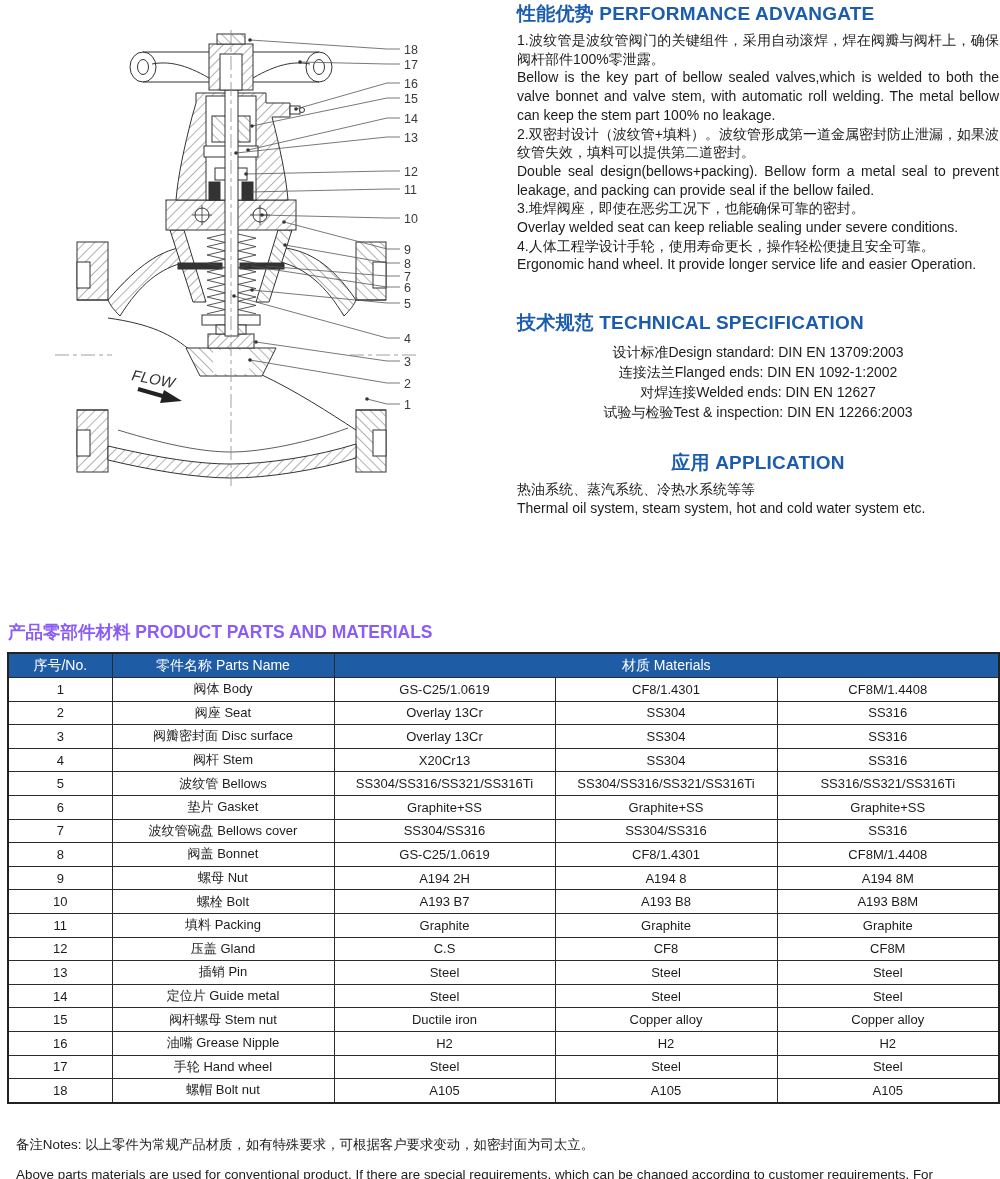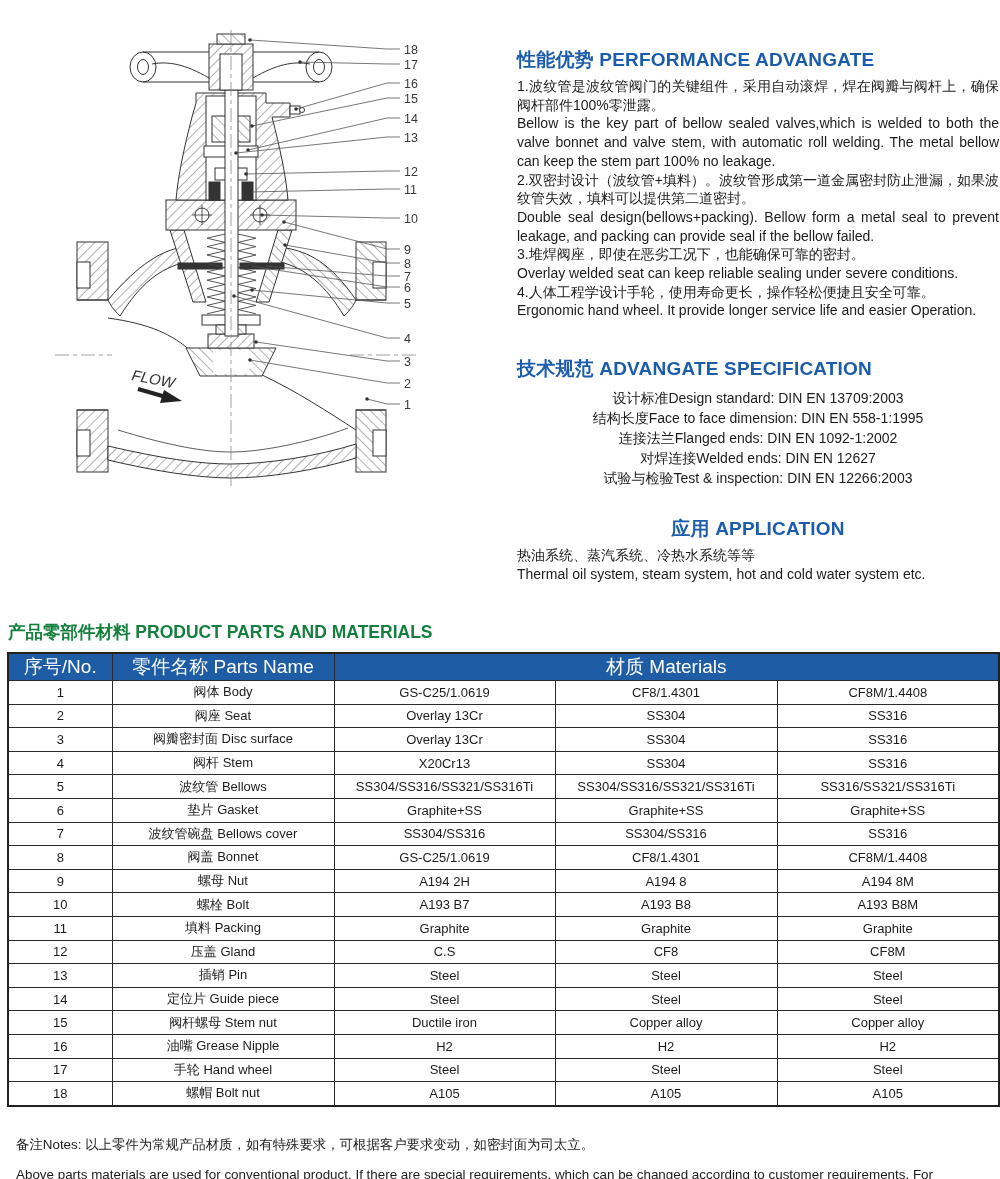--- a/index.html
+++ b/index.html
@@ -5,36 +5,36 @@
   html,body{margin:0;padding:0;}
   body{
     width:1000px;height:1179px;overflow:hidden;position:relative;
     background:#ffffff;
     font-family:"Liberation Sans", sans-serif;
     color:#1c1c1e;
   }
   #valve-svg{position:absolute;left:0;top:0;}
   .right-col{position:absolute;left:517px;top:2px;width:482px;}
   .right-col h2{font-size:19px;line-height:24px;color:#1b5cad;font-weight:700;margin:0;letter-spacing:.2px;}
-  #perf-heading{margin-bottom:5px;margin-top:46px;}
+  #perf-heading{margin-bottom:5px;}
   #spec-heading{margin-top:37px;margin-bottom:7px;}
   #app-heading{margin-top:29px;margin-bottom:5px;text-align:center;}
   .right-col p{margin:0;font-size:14px;line-height:18.7px;text-align:justify;}
   #spec-lines p{line-height:20px;text-align:center;}
-  #parts-heading{position:absolute;left:8px;top:620px;margin:0;font-size:17.5px;color:#15803d;font-weight:700;}
+  #parts-heading{position:absolute;left:8px;top:620px;margin:0;font-size:17.5px;color:#8b5cf6;font-weight:700;}
   #parts-table{
     position:absolute;left:7px;top:652px;width:991px;
     border-collapse:collapse;table-layout:fixed;border:2px solid #222;
   }
   #parts-table th,#parts-table td{
     border:1.4px solid #2b2b2b;text-align:center;vertical-align:middle;
     font-size:13px;padding:0;height:22.6px;
   }
   #parts-table thead th{
-    background:#1f5ca6;color:#fff;font-weight:400;font-size:19px;height:23px;
+    background:#1f5ca6;color:#fff;font-weight:400;font-size:14px;height:23px;
   }
   #notes{position:absolute;left:8px;top:1126px;width:990px;}
   #notes p{margin:8px;font-size:13.4px;line-height:21.5px;}
 </style>
 </head>
 <body>
 
 <svg id="valve-svg" width="470" height="505" viewBox="0 0 470 505">
   <defs>
     <pattern id="hA" patternUnits="userSpaceOnUse" width="7" height="7" patternTransform="rotate(45)">
@@ -192,24 +192,23 @@
   <div id="perf-items">
       <p>1.波纹管是波纹管阀门的关键组件，采用自动滚焊，焊在阀瓣与阀杆上，确保阀杆部件100%零泄露。</p>
       <p>Bellow is the key part of bellow sealed valves,which is welded to both the valve bonnet and valve stem, with automatic roll welding. The metal bellow can keep the stem part 100% no leakage.</p>
       <p>2.双密封设计（波纹管+填料）。波纹管形成第一道金属密封防止泄漏，如果波纹管失效，填料可以提供第二道密封。</p>
       <p>Double seal design(bellows+packing). Bellow form a metal seal to prevent leakage, and packing can provide seal if the bellow failed.</p>
       <p>3.堆焊阀座，即使在恶劣工况下，也能确保可靠的密封。</p>
       <p>Overlay welded seat can keep reliable sealing under severe conditions.</p>
       <p>4.人体工程学设计手轮，使用寿命更长，操作轻松便捷且安全可靠。</p>
       <p>Ergonomic hand wheel. It provide longer service life and easier Operation.</p>
     </div>
-  <h2 id="spec-heading">技术规范 ADVANGATE SPECIFICATION</h2>
+  <h2 id="spec-heading">技术规范 TECHNICAL SPECIFICATION</h2>
   <div id="spec-lines">
       <p>设计标准Design standard: DIN EN 13709:2003</p>
-      <p>结构长度Face to face dimension: DIN EN 558-1:1995</p>
       <p>连接法兰Flanged ends: DIN EN 1092-1:2002</p>
       <p>对焊连接Welded ends: DIN EN 12627</p>
       <p>试验与检验Test &amp; inspection: DIN EN 12266:2003</p>
     </div>
   <h2 id="app-heading">应用  APPLICATION</h2>
   <p>热油系统、蒸汽系统、冷热水系统等等</p>
   <p>Thermal oil system, steam system, hot and cold water system etc.</p>
 </div>
 
 <h2 id="parts-heading">产品零部件材料 PRODUCT PARTS AND MATERIALS</h2>
@@ -316,21 +315,21 @@
       </tr>
       <tr>
         <td>13</td>
         <td>插销  Pin</td>
         <td>Steel</td>
         <td>Steel</td>
         <td>Steel</td>
       </tr>
       <tr>
         <td>14</td>
-        <td>定位片  Guide  piece</td>
+        <td>定位片  Guide  metal</td>
         <td>Steel</td>
         <td>Steel</td>
         <td>Steel</td>
       </tr>
       <tr>
         <td>15</td>
         <td>阀杆螺母  Stem  nut</td>
         <td>Ductile  iron</td>
         <td>Copper  alloy</td>
         <td>Copper  alloy</td>

